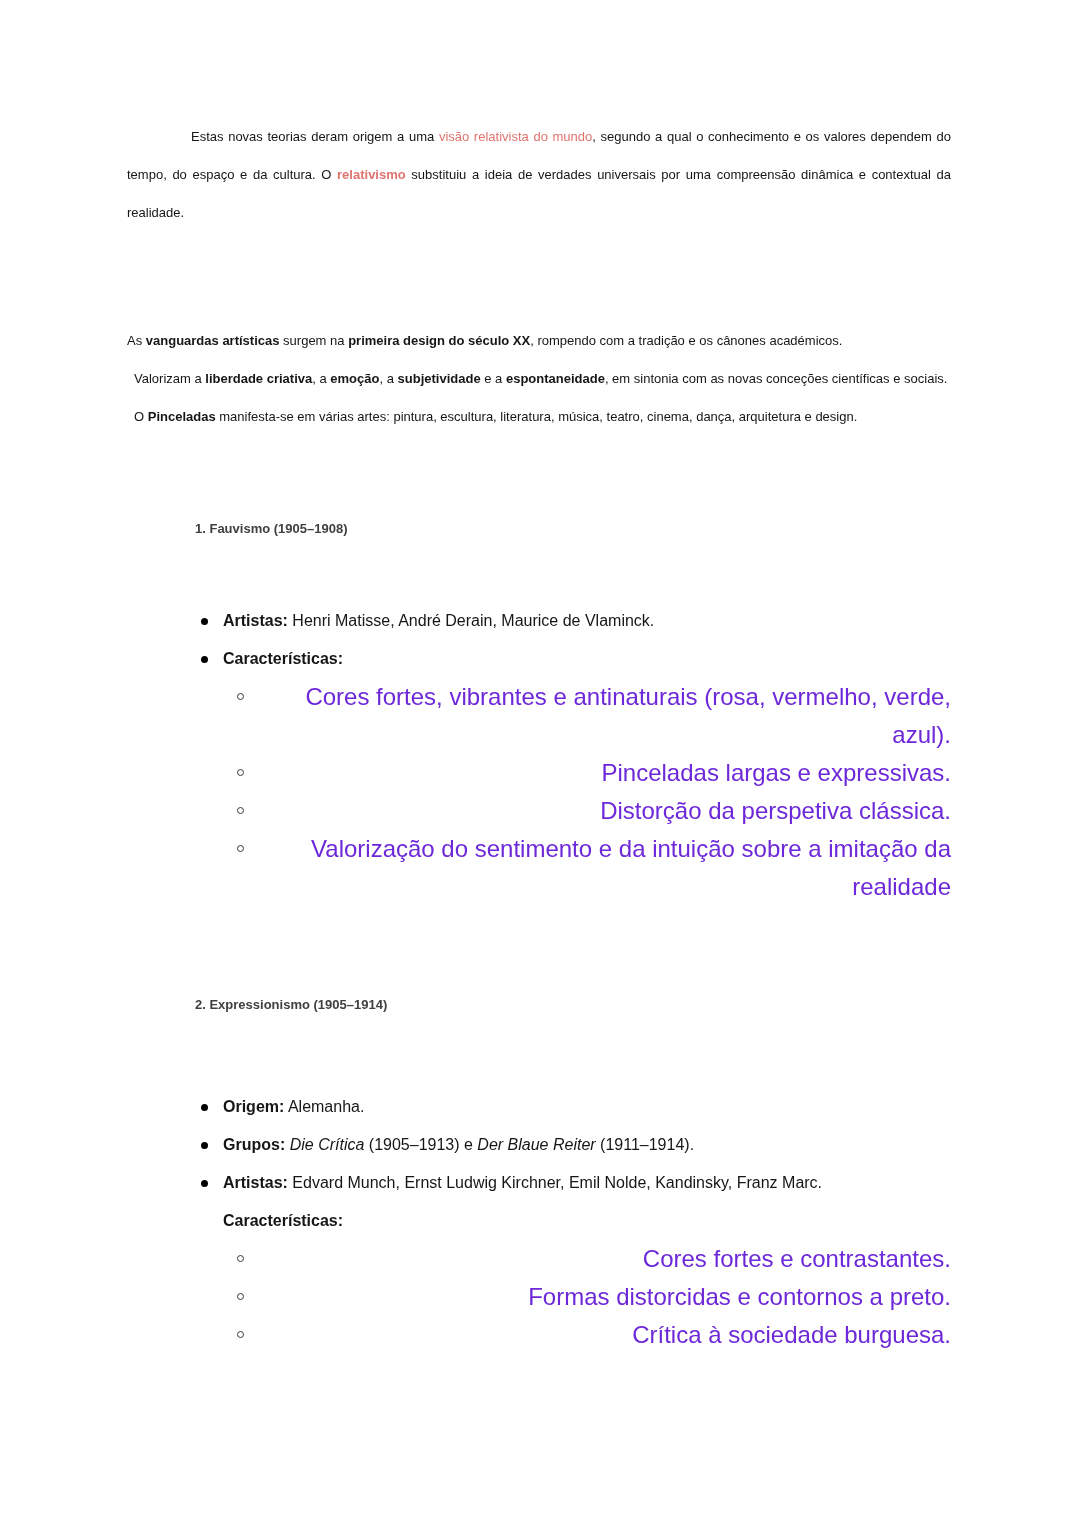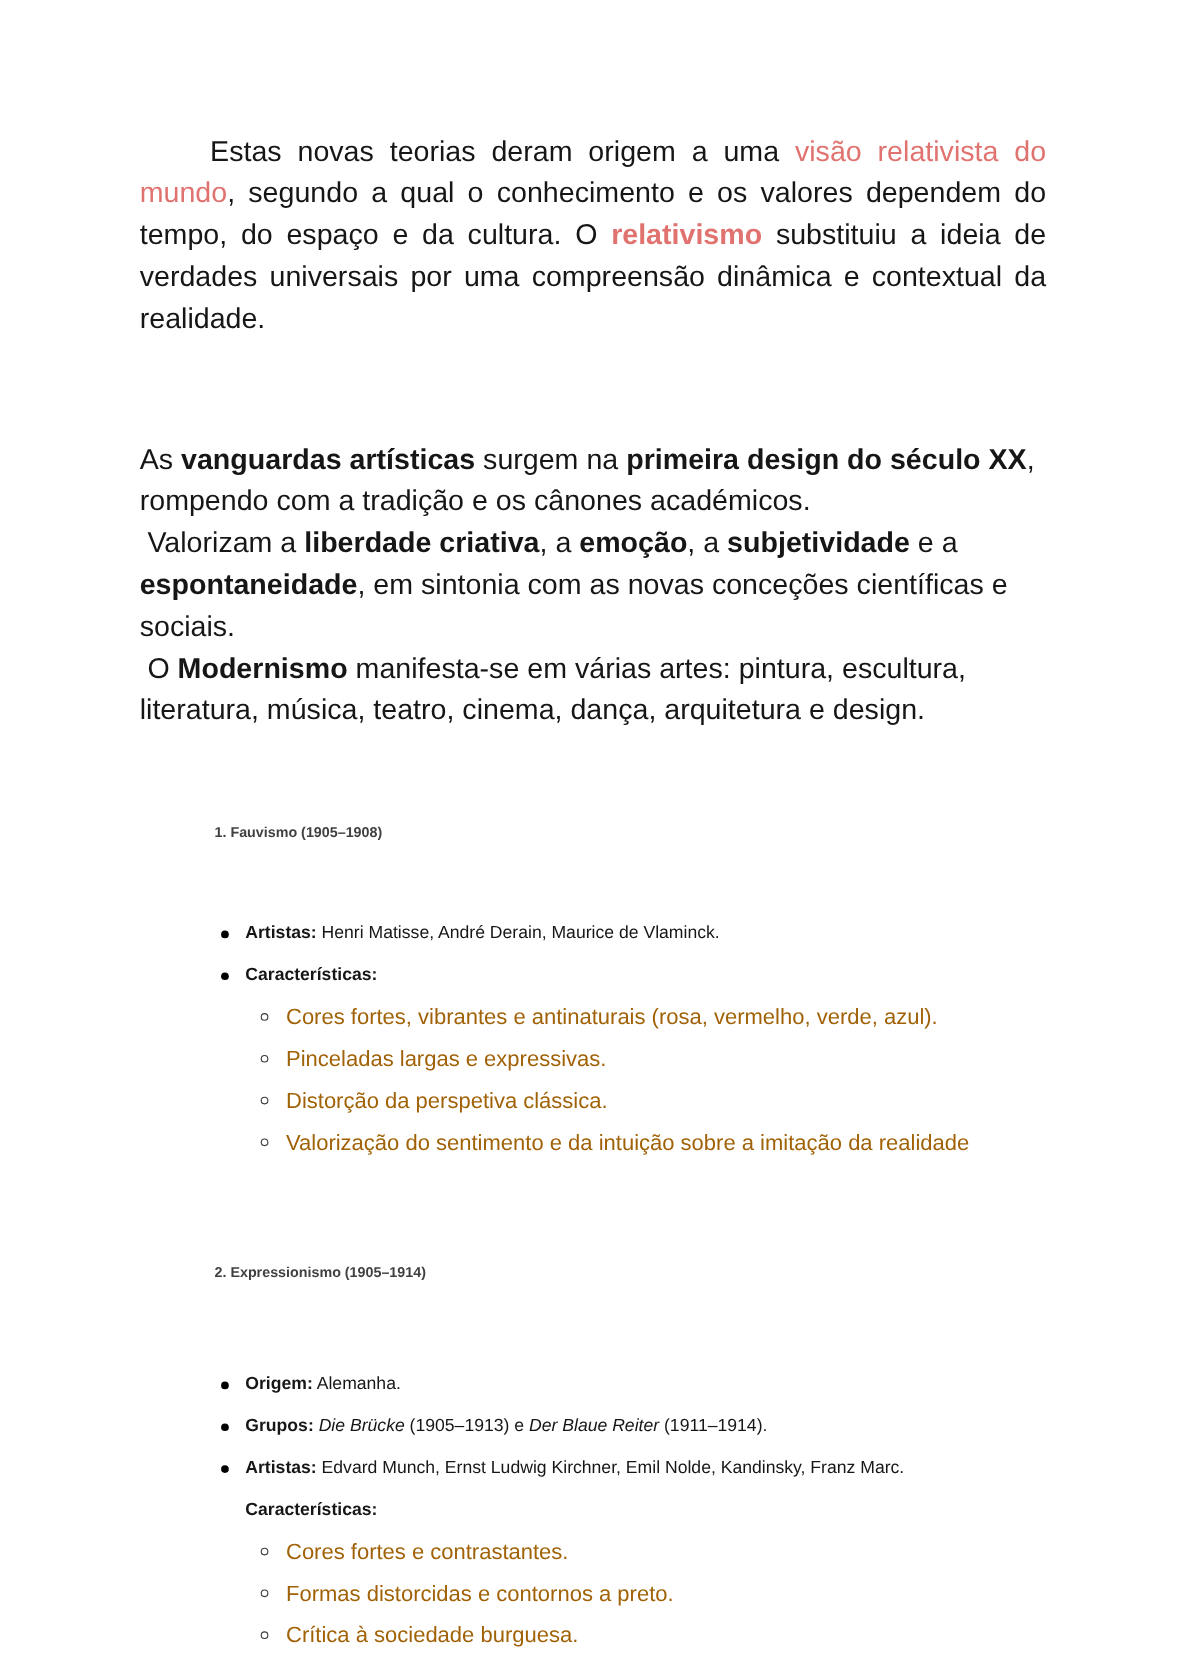--- a/index.html
+++ b/index.html
@@ -22,21 +22,21 @@
     box-sizing: border-box;
     padding: 118px 128px 0 127px;
   }
   .doc-body {
     width: 824px;
   }
 
   
   p {
     margin: 0;
-    font-size: 26px;
+    font-size: 13px;
     line-height: 38px;
     color: #161616;
   }
   .para-justified {
     text-align: justify;
     text-justify: inter-word;
   }
   .indent-first {
     text-indent: 64px;
   }
@@ -100,23 +100,24 @@
 
   .subbullets {
     list-style: none;
     margin: 0;
     padding: 0;
   }
   .sub-item {
     position: relative;
     margin: 0 0 0 105px;
     padding-left: 28px;
-    font-size: 20px;
+    font-size: 24px;
     line-height: 38px;
-    color: #a16207;
+    color: #6d28d9;
+    text-align: right;
   }
   .sub-item > .circle {
     position: absolute;
     left: 5px;
     top: 15px;
     width: 7px;
     height: 7px;
     border: 1.4px solid #3a3a3a;
     border-radius: 50%;
     box-sizing: border-box;
@@ -130,21 +131,21 @@
   <div class="doc-body">
 
     <p class="para-justified indent-first"><span>Estas novas teorias deram origem a uma </span><span class="accent">visão relativista do mundo</span><span>, segundo a qual o conhecimento e os valores dependem do tempo, do espaço e da cultura. O </span><span class="accent-bold">relativismo</span><span> substituiu a ideia de verdades universais por uma compreensão dinâmica e contextual da realidade.</span></p>
 
     <div class="block-gap-1"></div>
 
     <p><span>As </span><b>vanguardas artísticas</b><span> surgem na </span><b>primeira design do século XX</b><span>, rompendo com a tradição e os cânones académicos.</span></p>
 
     <p class="lead-space"><span>Valorizam a </span><b>liberdade criativa</b><span>, a </span><b>emoção</b><span>, a </span><b>subjetividade</b><span> e a </span><b>espontaneidade</b><span>, em sintonia com as novas conceções científicas e sociais.</span></p>
 
-    <p class="lead-space"><span>O </span><b>Modernismo</b><span> manifesta-se em várias artes: pintura, escultura, literatura, música, teatro, cinema, dança, arquitetura e design.</span></p>
+    <p class="lead-space"><span>O </span><b>Pinceladas</b><span> manifesta-se em várias artes: pintura, escultura, literatura, música, teatro, cinema, dança, arquitetura e design.</span></p>
 
     <div class="block-gap-2"></div>
 
     <div class="section-heading">1. Fauvismo (1905–1908)</div>
 
     <div class="block-gap-5"></div>
 
     <ul class="bullets">
       <li class="bullet-item">
         <span class="disc"></span><b>Artistas:</b><span> Henri Matisse, André Derain, Maurice de Vlaminck.</span>
@@ -173,21 +174,21 @@
 
     <div class="section-heading">2. Expressionismo (1905–1914)</div>
 
     <div class="block-gap-4"></div>
 
     <ul class="bullets">
       <li class="bullet-item">
         <span class="disc"></span><b>Origem:</b><span> Alemanha.</span>
       </li>
       <li class="bullet-item">
-        <span class="disc"></span><b>Grupos:</b><span>&nbsp;</span><i>Die Brücke</i><span> (1905–1913) e </span><i>Der Blaue Reiter</i><span> (1911–1914).</span>
+        <span class="disc"></span><b>Grupos:</b><span>&nbsp;</span><i>Die Crítica</i><span> (1905–1913) e </span><i>Der Blaue Reiter</i><span> (1911–1914).</span>
       </li>
       <li class="bullet-item para-justified">
         <span class="disc"></span><b>Artistas:</b><span> Edvard Munch, Ernst Ludwig Kirchner, Emil Nolde, Kandinsky, Franz Marc.</span>
       </li>
       <li class="bullet-item nomarker">
         <b>Características:</b><span></span>
       </li>
     </ul>
 
     <ul class="subbullets">

